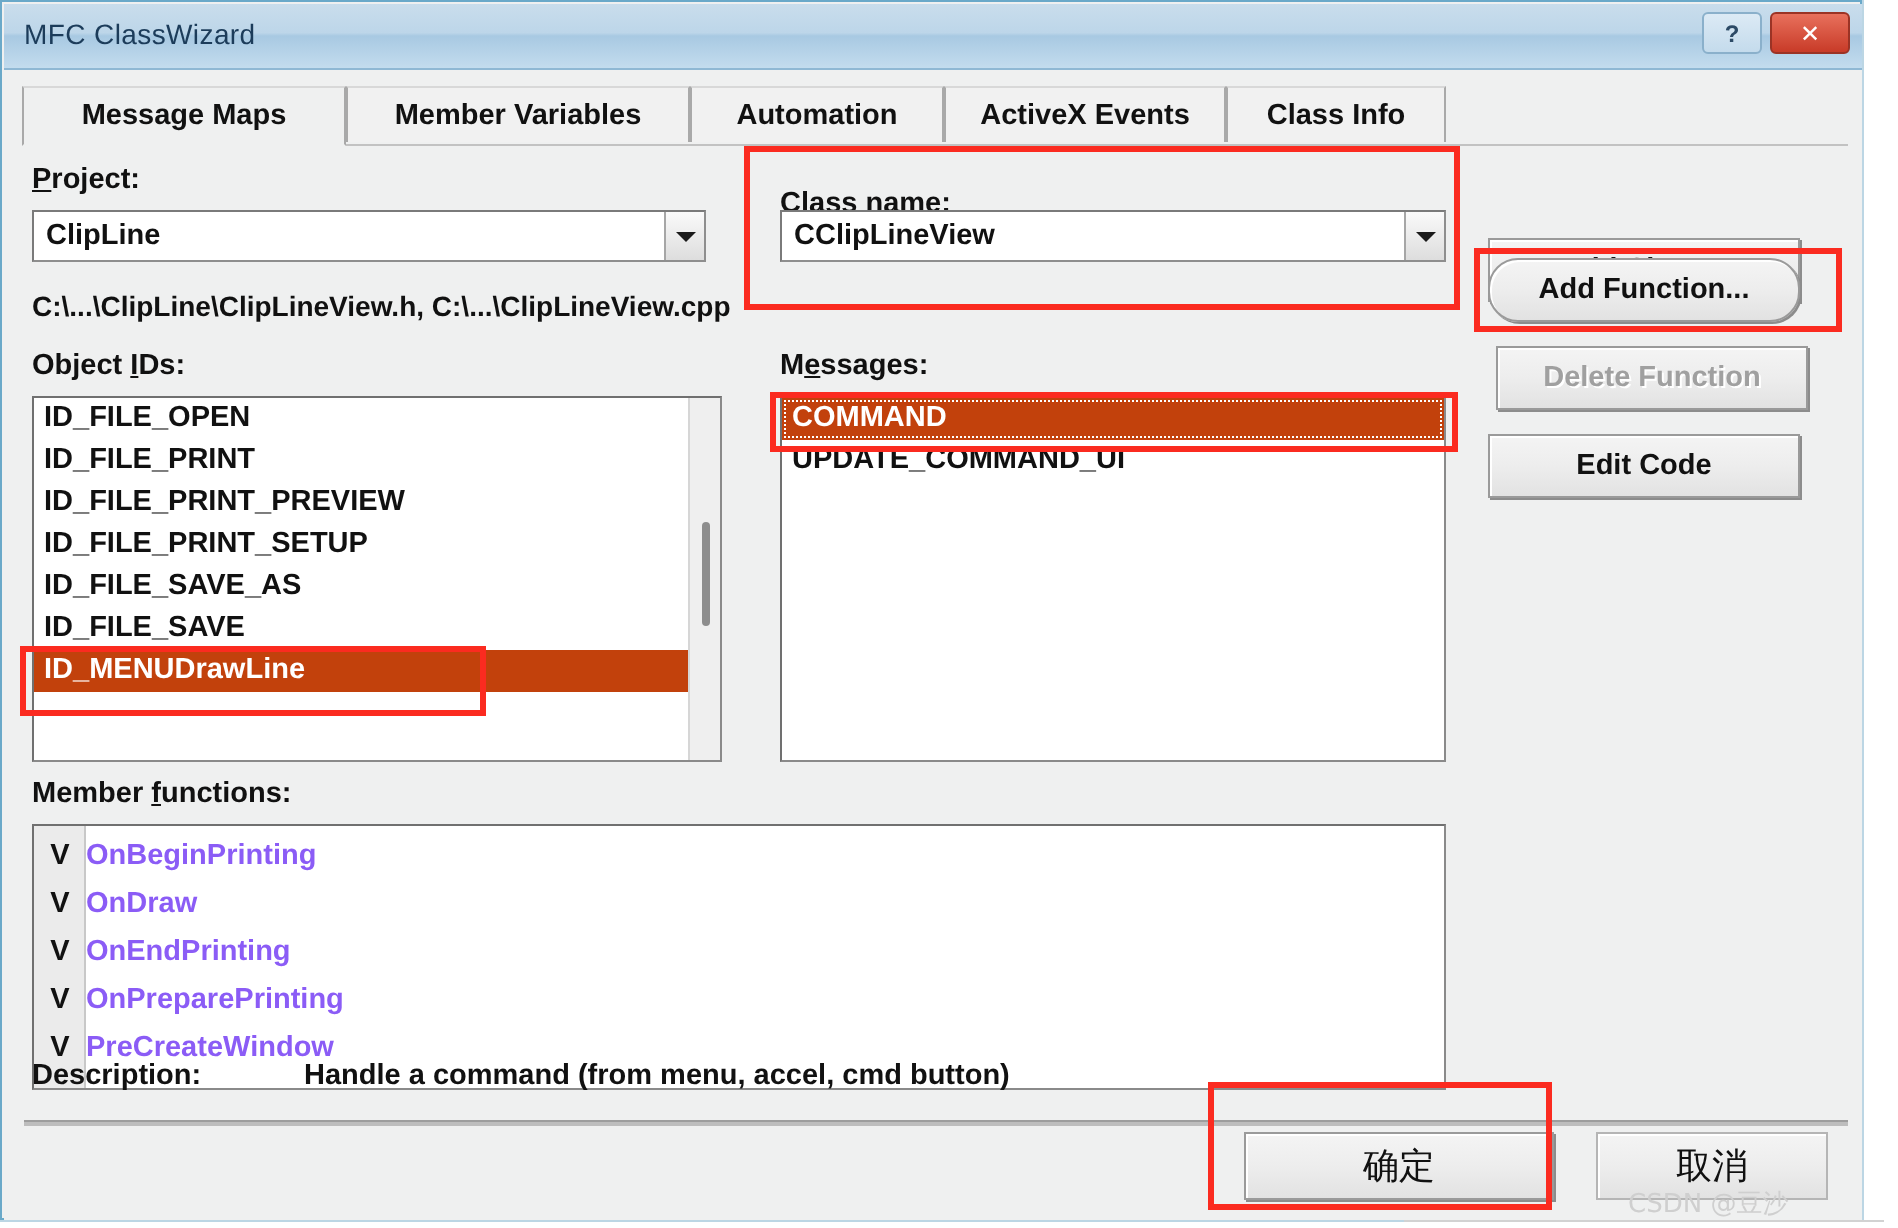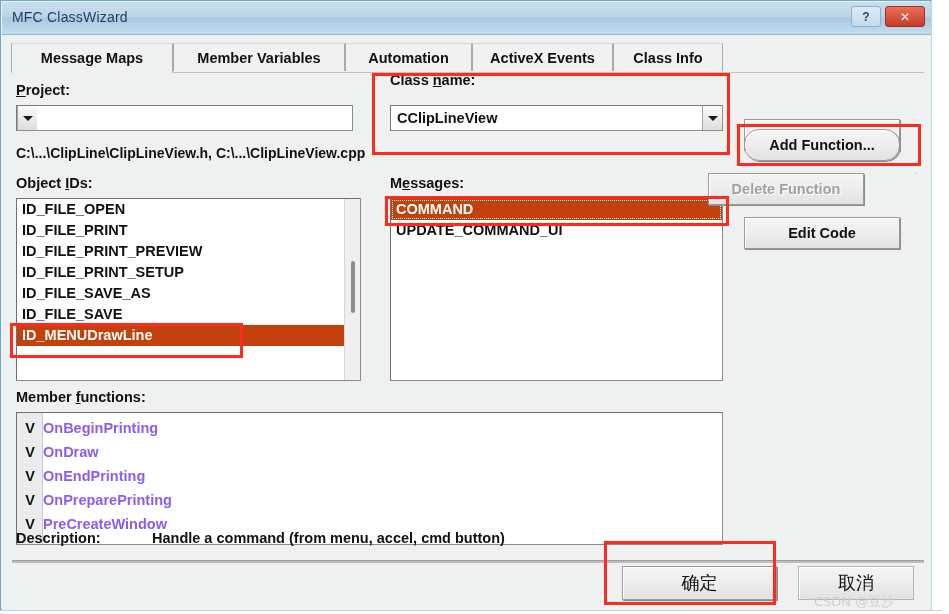--- a/index.html
+++ b/index.html
@@ -178,26 +178,27 @@
       <div class="tab active" style="left:0px;width:162px;">Message Maps</div>
       <div class="tab" style="left:162px;width:172px;">Member Variables</div>
       <div class="tab" style="left:334px;width:127px;">Automation</div>
       <div class="tab" style="left:461px;width:141px;">ActiveX Events</div>
       <div class="tab" style="left:602px;width:110px;">Class Info</div>
     </div>
     <div class="tabline"></div>
 
     <div class="lbl" style="left:14px;top:47px;"><u>P</u>roject:</div>
     <div class="combo" style="left:14px;top:70px;width:337px;height:26px;">
+      <div class="val">ClipLine</div>
       <div class="arrow">
           <i></i>
         </div>
     </div>
 
-    <div class="lbl" style="left:388px;top:37px;">Class <u>n</u>ame:</div>
+    <div class="lbl" style="left:388px;top:59px;">Class <u>n</u>ame:</div>
     <div class="combo" style="left:388px;top:70px;width:333px;height:26px;">
       <div class="val">CClipLineView</div>
       <div class="arrow">
           <i></i>
         </div>
     </div>
 
     <div class="pathtext" style="left:14px;top:110px;">C:\...\ClipLine\ClipLineView.h, C:\...\ClipLineView.cpp</div>
 
     <div class="lbl" style="left:14px;top:140px;">Object <u>I</u>Ds:</div>
@@ -252,21 +253,21 @@
     <div class="lbl" style="left:14px;top:495px;">Description:</div>
     <div class="lbl" style="left:150px;top:495px;font-weight:bold;">Handle a command (from menu, accel, cmd button)</div>
 
     <div class="sep" style="left:10px;top:525px;width:912px;"></div>
 
     <div class="btn" style="left:742px;top:48px;width:156px;height:32px;margin-top:36px;">
       <span>Add Class...</span>
       <span class="dd"></span>
     </div>
     <div class="btn" style="left:742px;top:94px;width:156px;height:32px;border-radius:15px;">Add Function...</div>
-    <div class="btn disabled" style="left:706px;top:138px;width:156px;height:32px;">Delete Function</div>
+    <div class="btn disabled" style="left:746px;top:138px;width:156px;height:32px;">Delete Function</div>
     <div class="btn" style="left:742px;top:182px;width:156px;height:32px;">Edit Code</div>
 
     <div class="btn cjk" style="left:620px;top:531px;width:155px;height:34px;">确定</div>
     <div class="btn cjk" style="left:796px;top:531px;width:116px;height:34px;border-color:#b5b5b5;box-shadow:inset 1px 1px 0 #ffffff;">取消</div>
 
     <div class="watermark" style="left:812px;top:558px;">CSDN @豆沙</div>
     <div class="wmline" style="left:700px;top:575px;width:240px;"></div>
   </div>
 </div>
 

